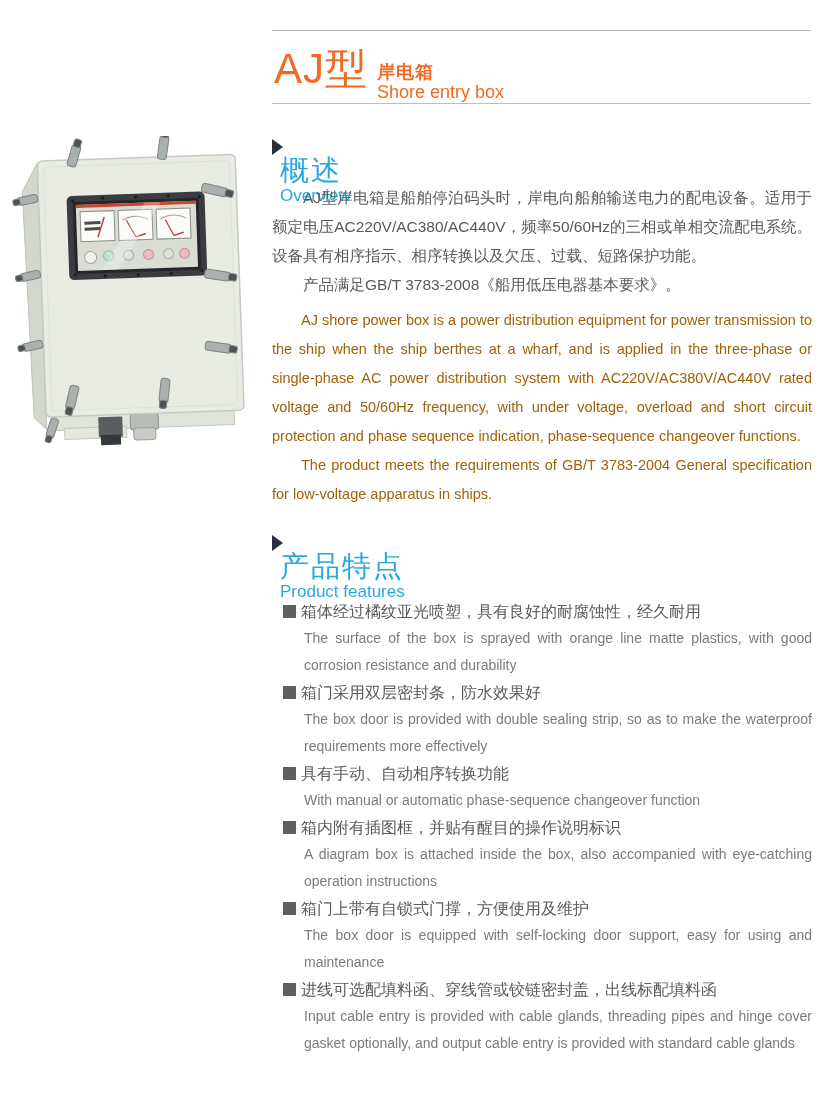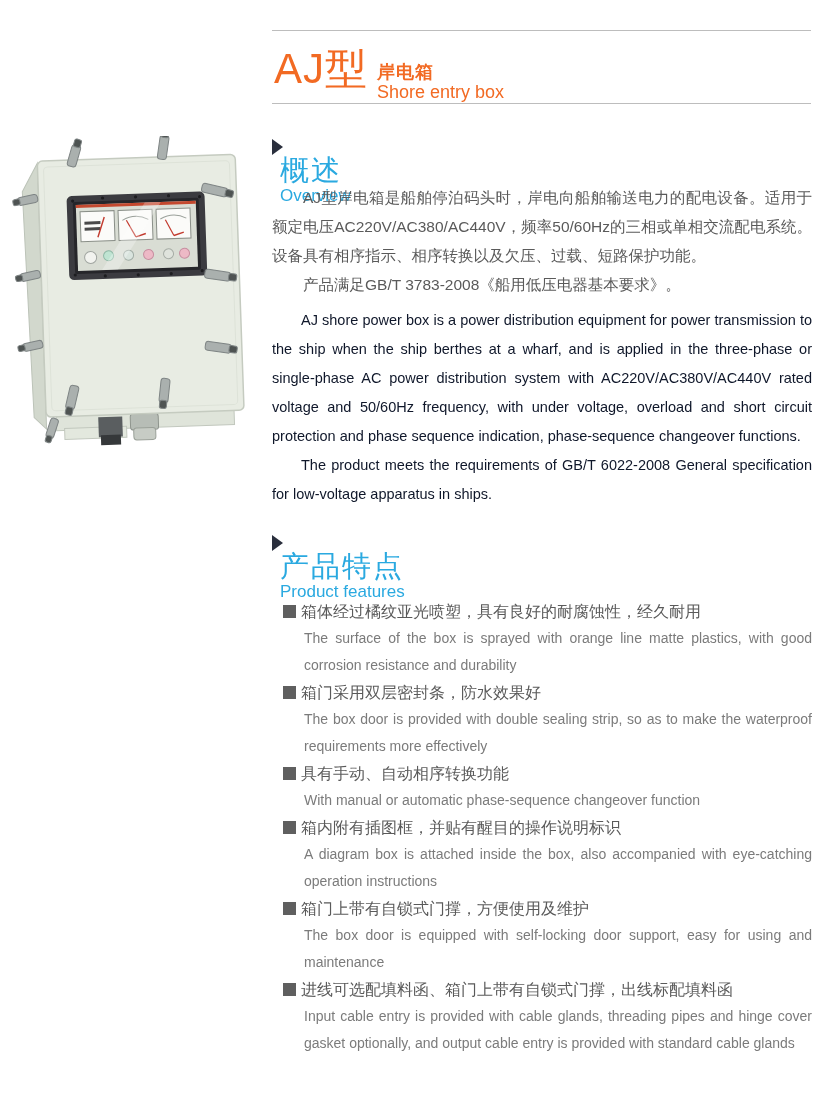--- a/index.html
+++ b/index.html
@@ -44,21 +44,21 @@
 
   
   .overview-cn {
     position: absolute; left: 272px; top: 183px; width: 540px;
     color: #5a5a5a; font-size: 15.5px; line-height: 29px;
     text-align: justify;
   }
   .overview-cn p { margin: 0; text-indent: 2em; }
   .overview-en {
     position: absolute; left: 272px; top: 306px; width: 540px;
-    color: #0f172a; font-size: 14.5px; line-height: 29px;
+    color: #a16207; font-size: 14.5px; line-height: 29px;
     text-align: justify;
   }
   .overview-en p { margin: 0; text-indent: 2em; }
 
   
   .features-list {
     position: absolute; left: 283px; top: 598px; width: 529px;
   }
   .feat-cn-row {
     display: flex; align-items: flex-start;
@@ -226,21 +226,21 @@
   </div>
 </div>
 
 <div class="overview-cn">
   <p>AJ型岸电箱是船舶停泊码头时，岸电向船舶输送电力的配电设备。适用于额定电压AC220V/AC380/AC440V，频率50/60Hz的三相或单相交流配电系统。设备具有相序指示、相序转换以及欠压、过载、短路保护功能。</p>
   <p>产品满足GB/T 3783-2008《船用低压电器基本要求》。</p>
 </div>
 
 <div class="overview-en">
   <p>AJ shore power box is a power distribution equipment for power transmission to the ship when the ship berthes at a wharf, and is applied in the three-phase or single-phase AC power distribution system with AC220V/AC380V/AC440V rated voltage and 50/60Hz frequency, with under voltage, overload and short circuit protection and phase sequence indication, phase-sequence changeover functions.</p>
-  <p>The product meets the requirements of GB/T 6022-2008 General specification for low-voltage apparatus in ships.</p>
+  <p>The product meets the requirements of GB/T 3783-2004 General specification for low-voltage apparatus in ships.</p>
 </div>
 
 <div class="section-header" style="top:528px">
   <div class="hdr-arrow"></div>
   <div class="hdr-text">
     <div class="hdr-cn">产品特点</div>
     <div class="hdr-en">Product features</div>
   </div>
 </div>
 
@@ -282,17 +282,17 @@
     <div class="feat-cn-row">
       <span class="bullet"></span>
       <span>箱门上带有自锁式门撑，方便使用及维护</span>
     </div>
     <p class="feat-en">The box door is equipped with self-locking door support, easy for using and maintenance</p>
   </div>
 
   <div class="feat-item">
     <div class="feat-cn-row">
       <span class="bullet"></span>
-      <span>进线可选配填料函、箱门上带有自锁式门撑，出线标配填料函</span>
+      <span>进线可选配填料函、穿线管或铰链密封盖，出线标配填料函</span>
     </div>
     <p class="feat-en">Input cable entry is provided with cable glands, threading pipes and hinge cover gasket optionally, and output cable entry is provided with standard cable glands</p>
   </div>
 </div>
 
 </body></html>

